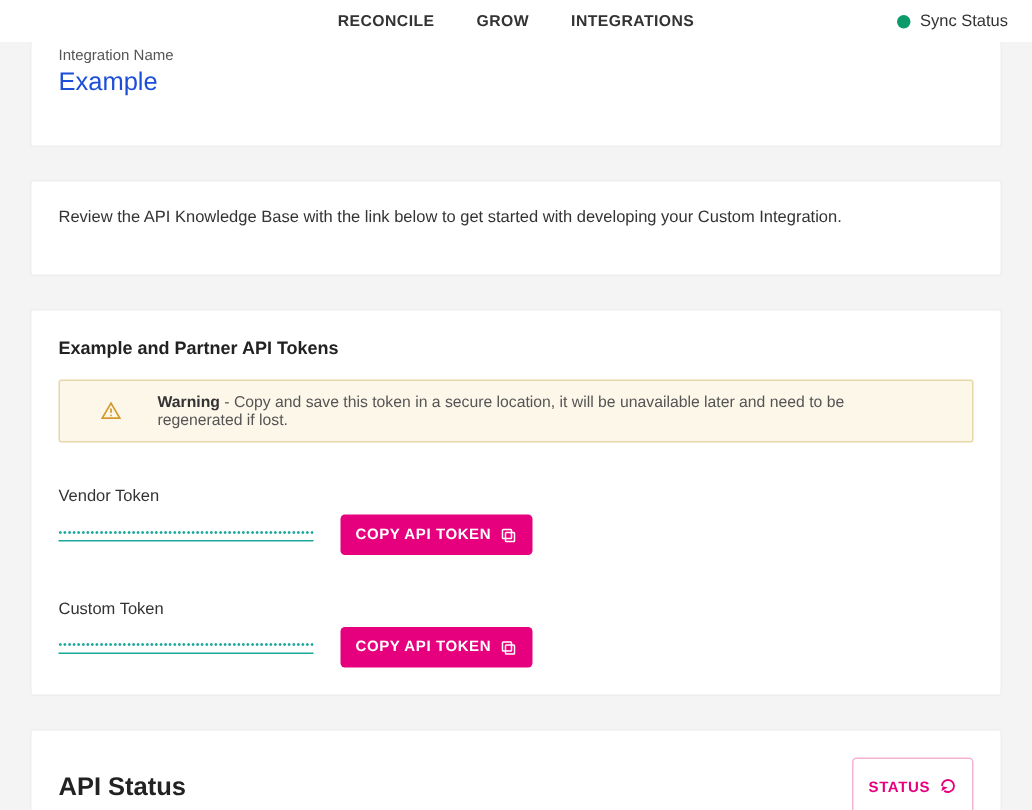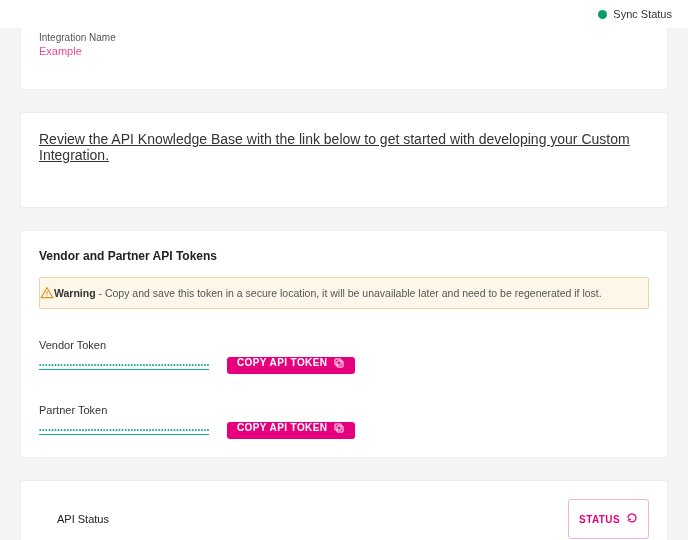--- a/index.html
+++ b/index.html
@@ -53,33 +53,33 @@
   .card {
     background: #fff;
     border: 1px solid #eee;
     border-radius: 2px;
     padding: 18px;
     margin-top: 0;
   }
   .card + .card { margin-top: 22px; }
   .first-card { border-top: none; margin-top: 0; padding-top: 4px; }
   .label-sm { font-size: 10px; color: #555; margin-bottom: 2px; }
-  .value-md { font-size: 11px; color: #ec4899; }
+  .value-md { font-size: 17px; color: #1d4ed8; }
   .field-block { margin-bottom: 14px; }
-  .kb-text { font-size: 14px; color: #333; margin-bottom: 26px; text-decoration: underline; }
+  .kb-text { font-size: 11px; color: #333; margin-bottom: 14px; }
   .kb-link { font-size: 11px; font-weight: 700; color: #e6007e; letter-spacing: 0.3px; cursor: pointer; }
   .section-title { font-size: 12px; font-weight: 700; color: #222; margin-bottom: 14px; }
   .alert {
     border: 1px solid #e8d6a8;
     background: #fdf7ea;
     border-radius: 2px;
-    padding: 8px 0;
-    display: flex;
-    align-items: center;
-    gap: 0;
+    padding: 8px 27px;
+    display: flex;
+    align-items: center;
+    gap: 24px;
     font-size: 10.5px;
     color: #555;
   }
   .alert strong { color: #333; }
   .warn-icon {
     width: 14px; height: 14px; flex: 0 0 14px;
   }
   .warn-icon svg { display:block; }
   .token-row {
     margin-top: 30px;
@@ -96,72 +96,77 @@
     padding-bottom: 1px;
     width: 170px;
     overflow: hidden;
     white-space: nowrap;
   }
   .btn {
     background: #e6007e;
     color: #fff;
     border: none;
     border-radius: 3px;
-    height: 17px;
+    height: 27px;
     padding: 0 10px;
     display: inline-flex;
-    align-items: flex-start;
+    align-items: center;
     gap: 6px;
     font-size: 10px;
     font-weight: 700;
     letter-spacing: 0.4px;
     cursor: pointer;
   }
   .btn svg { display:block; }
   .api-status-head {
     display: flex; align-items: center; justify-content: space-between;
   }
-  .api-status-title { font-size: 11px; font-weight: 400; color: #222; margin-left: 18px; }
+  .api-status-title { font-size: 17px; font-weight: 700; color: #222; }
   .status-btn {
     border: 1px solid #f3b4d4;
     background: #fff;
     color: #e6007e;
     border-radius: 3px;
     height: 40px;
     padding: 0 10px;
     display: inline-flex; align-items: center; gap: 6px;
     font-size: 10px; font-weight: 700; letter-spacing: 0.4px;
     cursor: pointer;
   }
 </style>
 </head>
 <body>
 
 <div class="topbar">
+  <div class="topnav">
+    <a>RECONCILE</a>
+    <a>GROW</a>
+    <a>INTEGRATIONS</a>
+  </div>
   <div class="sync">
     <span class="sync-dot"></span>
     <span>Sync Status</span>
   </div>
 </div>
 
 <div class="page">
 
   <div class="card first-card">
     <div class="field-block">
       <div class="label-sm">Integration Name</div>
       <div class="value-md">Example</div>
     </div>
   </div>
 
   <div class="card">
     <div class="kb-text">Review the API Knowledge Base with the link below to get started with developing your Custom Integration.</div>
   </div>
 
   <div class="card">
-    <div class="section-title">Vendor and Partner API Tokens</div>
+    <div class="section-title">Example and Partner API Tokens</div>
 
     <div class="alert">
       <span class="warn-icon">
         <svg viewBox="0 0 24 24" width="14" height="14">
             <path fill="none" stroke="#d59a2c" stroke-width="2" d="M12 3 L22 20 H2 Z"></path>
             <line x1="12" y1="9" x2="12" y2="14" stroke="#d59a2c" stroke-width="2"></line>
             <circle cx="12" cy="17" r="1" fill="#d59a2c"></circle>
           </svg>
       </span>
       <span>
@@ -179,21 +184,21 @@
             <svg width="12" height="12" viewBox="0 0 24 24">
                 <rect x="8" y="8" width="12" height="12" rx="1" fill="none" stroke="#fff" stroke-width="2"></rect>
                 <rect x="4" y="4" width="12" height="12" rx="1" fill="none" stroke="#fff" stroke-width="2"></rect>
               </svg>
           </span>
         </button>
       </div>
     </div>
 
     <div class="token-row">
-      <div class="token-label">Partner Token</div>
+      <div class="token-label">Custom Token</div>
       <div class="token-line">
         <span class="token-mask">••••••••••••••••••••••••••••••••••••••••••••••••••••••••••••••••••</span>
         <button class="btn">
           <span>COPY API TOKEN</span>
           <span>
             <svg width="12" height="12" viewBox="0 0 24 24">
                 <rect x="8" y="8" width="12" height="12" rx="1" fill="none" stroke="#fff" stroke-width="2"></rect>
                 <rect x="4" y="4" width="12" height="12" rx="1" fill="none" stroke="#fff" stroke-width="2"></rect>
               </svg>
           </span>

